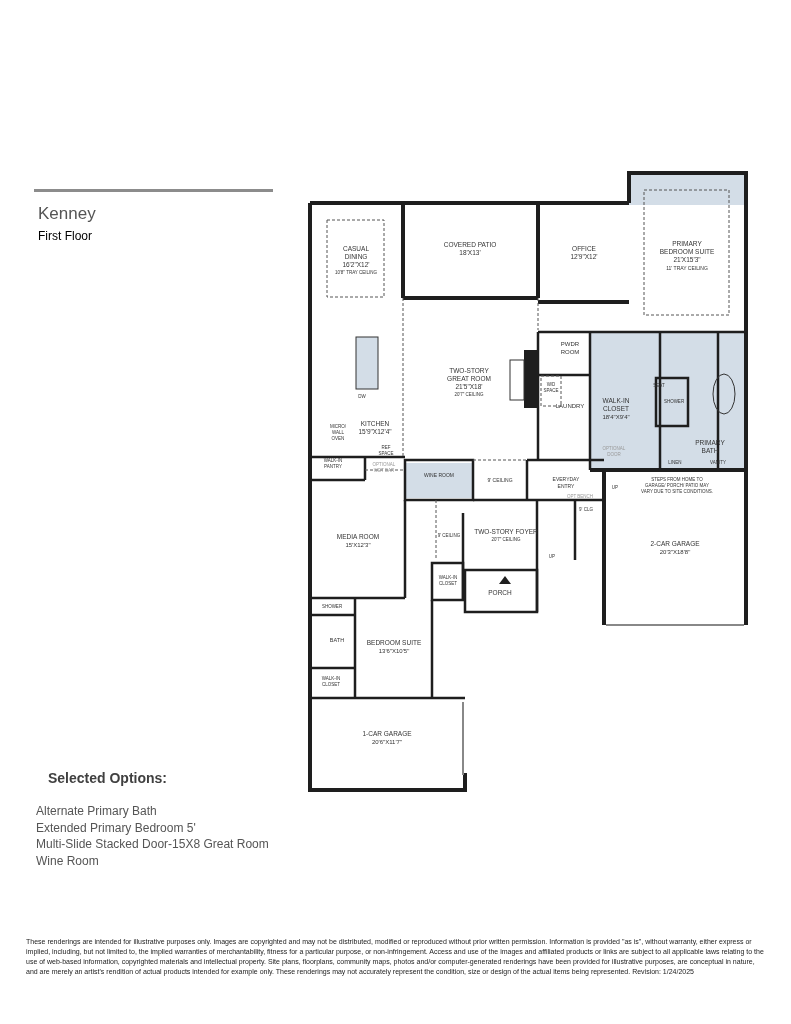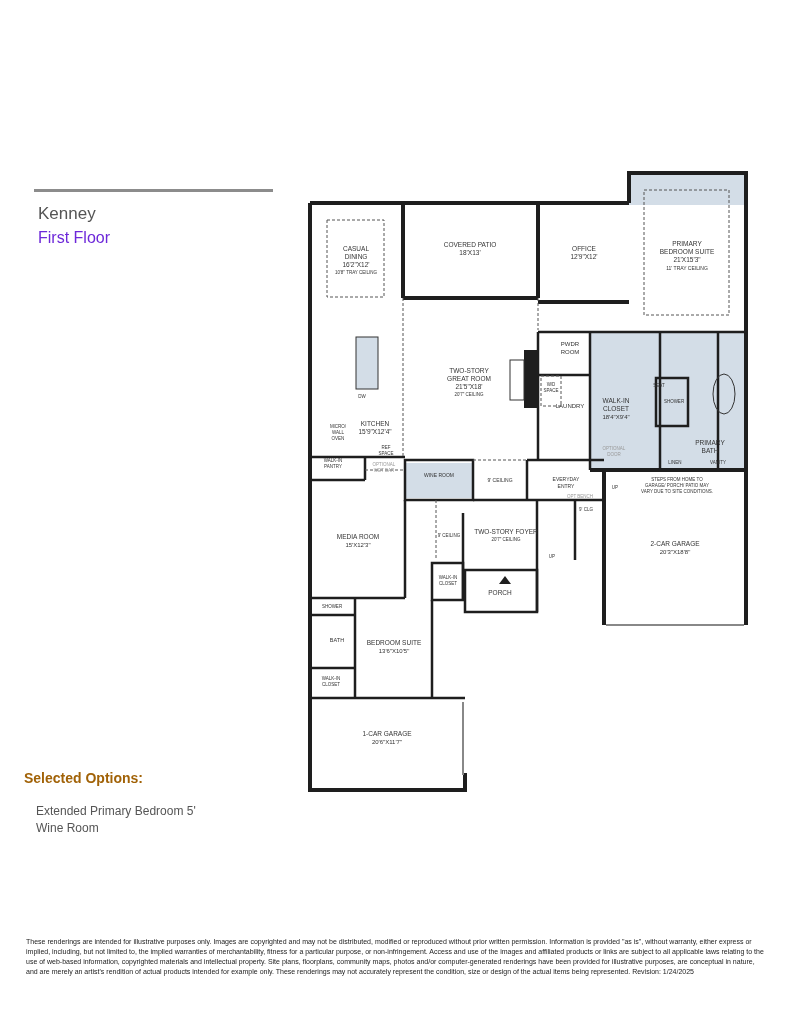--- a/index.html
+++ b/index.html
@@ -1,20 +1,20 @@
 <!DOCTYPE html>
 <html><head>
 <meta charset="utf-8">
 <style>
   html,body{margin:0;padding:0;background:#fff;}
   body{width:791px;height:1024px;position:relative;overflow:hidden;font-family:"Liberation Sans",sans-serif;color:#4a4a4a;}
   .rule{position:absolute;left:34px;top:189px;width:239px;height:3px;background:#8c8c8c;}
   .title{position:absolute;left:38px;top:204px;font-size:17px;font-weight:normal;color:#555;}
-  .subtitle{position:absolute;left:38px;top:229px;font-size:16px;color:#6d28d9;}
-  .opts-h{position:absolute;left:24px;top:770px;font-size:14px;font-weight:bold;color:#a16207;}
+  .subtitle{position:absolute;left:38px;top:229px;font-size:12px;color:#000000;}
+  .opts-h{position:absolute;left:48px;top:770px;font-size:14px;font-weight:bold;color:#404040;}
   .opts{position:absolute;left:36px;top:803px;font-size:12px;line-height:16.5px;color:#555;}
   .opts div{white-space:nowrap;}
   .disc{position:absolute;left:26px;top:937px;width:740px;font-size:7px;line-height:10px;color:#222;}
   svg{position:absolute;left:0;top:0;}
   .lbl{font-family:"Liberation Sans",sans-serif;fill:#333;text-anchor:middle;}
 </style>
 </head>
 <body>
 
 <div class="rule"></div>
@@ -193,17 +193,19 @@
     <text x="331" y="680" font-size="4.5">WALK-IN</text>
     <text x="331" y="686" font-size="4.5">CLOSET</text>
 
     <text x="387" y="736" font-size="6.5">1-CAR GARAGE</text>
     <text x="387" y="744" font-size="6">20'6"X11'7"</text>
   </g>
 </svg>
 
 <div class="opts-h">Selected Options:</div>
 <div class="opts">
+  <div>Alternate Primary Bath</div>
   <div>Extended Primary Bedroom 5'</div>
+  <div>Multi-Slide Stacked Door-15X8 Great Room</div>
   <div>Wine Room</div>
 </div>
 
 <div class="disc">These renderings are intended for illustrative purposes only. Images are copyrighted and may not be distributed, modified or reproduced without prior written permission. Information is provided "as is", without warranty, either express or implied, including, but not limited to, the implied warranties of merchantability, fitness for a particular purpose, or non-infringement. Access and use of the images and affiliated products or links are subject to all applicable laws relating to the use of web-based information, copyrighted materials and intellectual property. Site plans, floorplans, community maps, photos and/or computer-generated renderings have been provided for illustrative purposes, are conceptual in nature, and are merely an artist's rendition of actual products intended for example only. These renderings may not accurately represent the condition, size or design of the actual items being represented. Revision: 1/24/2025</div>
 
 </body></html>

